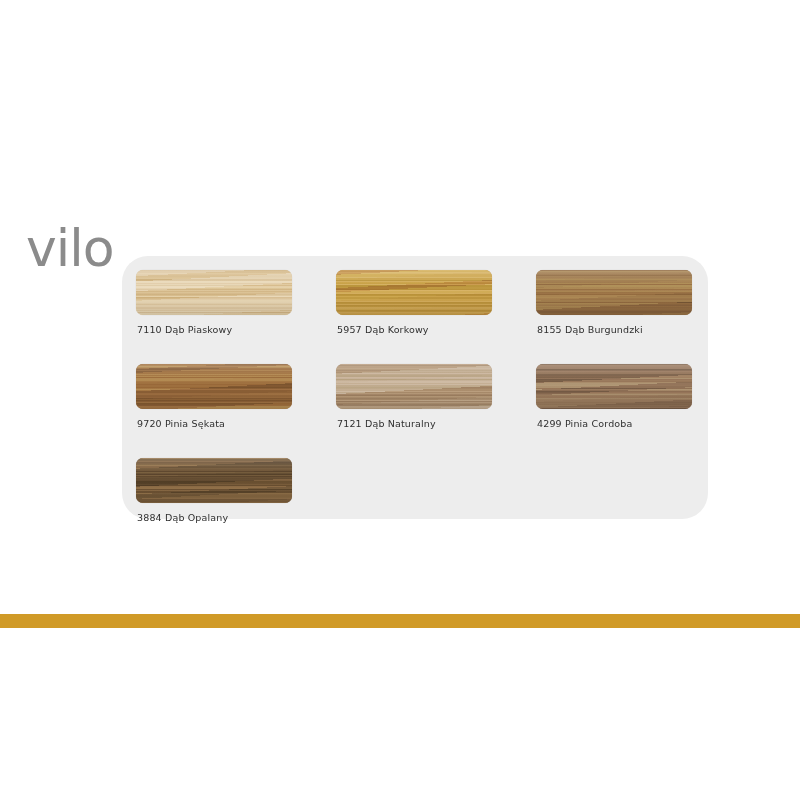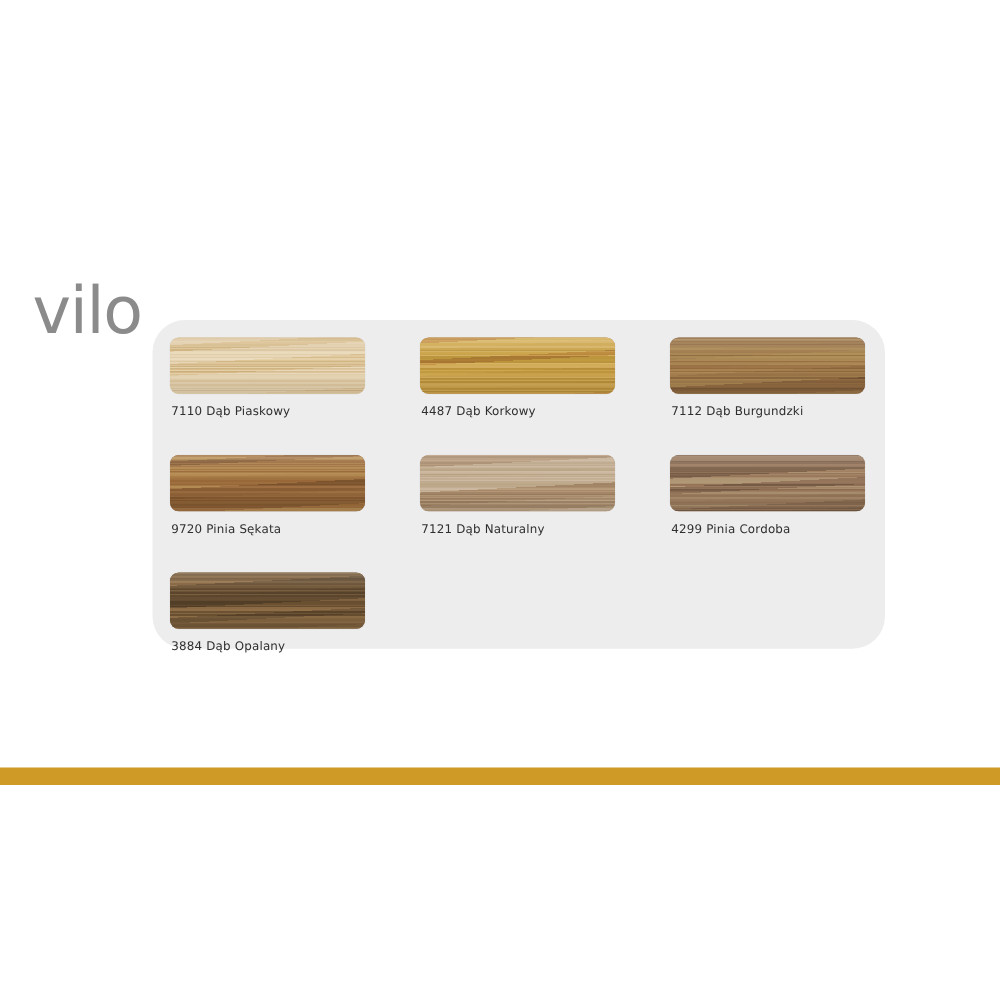--- a/index.html
+++ b/index.html
@@ -123,29 +123,29 @@
         <div class="sheen"></div>
       </div>
       <div class="swatch-label">7110 Dąb Piaskowy</div>
     </div>
 
     <div class="swatch-cell">
       <div class="swatch-chip" style="background: rgb(192, 144, 63);">
         <div class="grain" style="background: linear-gradient(177deg, rgba(0, 0, 0, 0.1) 0%, rgba(0, 0, 0, 0.1) 9%, rgba(255, 255, 255, 0.22) 9%, rgba(255, 255, 255, 0.22) 18.14%, rgba(255, 255, 255, 0.184) 18.14%, rgba(255, 255, 255, 0.184) 34.14%, rgba(0, 0, 0, 0.047) 34.14%, rgba(0, 0, 0, 0.047) 41.92%, rgba(255, 255, 255, 0.184) 41.92%, rgba(255, 255, 255, 0.184) 57.81%, rgba(255, 255, 255, 0.137) 57.81%, rgba(255, 255, 255, 0.137) 72.17%, rgba(255, 255, 255, 0.137) 72.17%, rgba(255, 255, 255, 0.137) 79.98%, rgba(255, 255, 255, 0.118) 79.98%, rgba(255, 255, 255, 0.118) 88.35%, rgba(255, 255, 255, 0.118) 88.35%, rgba(255, 255, 255, 0.118) 96.44%, rgba(0, 0, 0, 0.043) 96.44%, rgba(0, 0, 0, 0.043) 100%), linear-gradient(rgb(192, 144, 63) 0%, rgb(192, 144, 63) 0.93%, rgb(197, 150, 71) 0.93%, rgb(197, 150, 71) 1.98%, rgb(193, 145, 64) 1.98%, rgb(193, 145, 64) 3.64%, rgb(204, 159, 82) 3.64%, rgb(204, 159, 82) 6.5%, rgb(201, 155, 77) 6.5%, rgb(201, 155, 77) 9.38%, rgb(192, 144, 63) 9.38%, rgb(192, 144, 63) 12.64%, rgb(174, 127, 51) 12.64%, rgb(174, 127, 51) 13.61%, rgb(194, 146, 66) 13.61%, rgb(194, 146, 66) 15.88%, rgb(204, 159, 82) 15.88%, rgb(204, 159, 82) 18.72%, rgb(187, 139, 60) 18.72%, rgb(187, 139, 60) 20.93%, rgb(190, 142, 62) 20.93%, rgb(190, 142, 62) 22.56%, rgb(172, 126, 50) 22.56%, rgb(172, 126, 50) 24.57%, rgb(201, 155, 78) 24.57%, rgb(201, 155, 78) 26.66%, rgb(192, 144, 63) 26.66%, rgb(192, 144, 63) 28.99%, rgb(186, 139, 59) 28.99%, rgb(186, 139, 59) 31.74%, rgb(204, 159, 82) 31.74%, rgb(204, 159, 82) 33.75%, rgb(171, 125, 49) 33.75%, rgb(171, 125, 49) 35.57%, rgb(171, 125, 49) 35.57%, rgb(171, 125, 49) 38.87%, rgb(176, 130, 53) 38.87%, rgb(176, 130, 53) 41.65%, rgb(172, 125, 50) 41.65%, rgb(172, 125, 50) 43.15%, rgb(169, 123, 48) 43.15%, rgb(169, 123, 48) 45.46%, rgb(207, 162, 86) 45.46%, rgb(207, 162, 86) 47.7%, rgb(198, 152, 73) 47.7%, rgb(198, 152, 73) 50.3%, rgb(202, 156, 79) 50.3%, rgb(202, 156, 79) 53.3%, rgb(201, 155, 78) 53.3%, rgb(201, 155, 78) 54.31%, rgb(170, 124, 48) 54.31%, rgb(170, 124, 48) 55.58%, rgb(174, 127, 51) 55.58%, rgb(174, 127, 51) 58.53%, rgb(194, 147, 67) 58.53%, rgb(194, 147, 67) 60.36%, rgb(179, 132, 55) 60.36%, rgb(179, 132, 55) 63.58%, rgb(192, 144, 63) 63.58%, rgb(192, 144, 63) 64.75%, rgb(195, 148, 68) 64.75%, rgb(195, 148, 68) 66.47%, rgb(195, 148, 69) 66.47%, rgb(195, 148, 69) 69.43%, rgb(203, 158, 81) 69.43%, rgb(203, 158, 81) 71.16%, rgb(174, 127, 51) 71.16%, rgb(174, 127, 51) 73.11%, rgb(179, 132, 55) 73.11%, rgb(179, 132, 55) 75.48%, rgb(199, 152, 74) 75.48%, rgb(199, 152, 74) 77.66%, rgb(173, 127, 51) 77.66%, rgb(173, 127, 51) 80.32%, rgb(180, 133, 55) 80.32%, rgb(180, 133, 55) 81.73%, rgb(198, 151, 72) 81.73%, rgb(198, 151, 72) 83.23%, rgb(200, 154, 76) 83.23%, rgb(200, 154, 76) 86.31%, rgb(195, 148, 68) 86.31%, rgb(195, 148, 68) 89.36%, rgb(176, 129, 52) 89.36%, rgb(176, 129, 52) 91.73%, rgb(183, 136, 57) 91.73%, rgb(183, 136, 57) 92.45%, rgb(200, 153, 75) 92.45%, rgb(200, 153, 75) 94.83%, rgb(176, 129, 52) 94.83%, rgb(176, 129, 52) 96.6%, rgb(195, 148, 68) 96.6%, rgb(195, 148, 68) 98.56%, rgb(193, 145, 65) 98.56%, rgb(193, 145, 65) 100%); background-blend-mode: overlay, normal;"></div>
         <div class="sheen"></div>
       </div>
-      <div class="swatch-label">4487 Dąb Korkowy</div>
+      <div class="swatch-label">5957 Dąb Korkowy</div>
     </div>
 
     <div class="swatch-cell">
       <div class="swatch-chip" style="background: rgb(143, 106, 66);">
         <div class="grain" style="background: linear-gradient(177deg, rgba(255, 255, 255, 0.137) 0%, rgba(255, 255, 255, 0.137) 20.72%, rgba(255, 255, 255, 0.118) 20.72%, rgba(255, 255, 255, 0.118) 33.65%, rgba(255, 255, 255, 0.18) 33.65%, rgba(255, 255, 255, 0.18) 48.35%, rgba(255, 255, 255, 0.204) 48.35%, rgba(255, 255, 255, 0.204) 57.82%, rgba(255, 255, 255, 0.118) 57.82%, rgba(255, 255, 255, 0.118) 74.99%, rgba(0, 0, 0, 0.098) 74.99%, rgba(0, 0, 0, 0.098) 94.25%, rgba(0, 0, 0, 0.008) 94.25%, rgba(0, 0, 0, 0.008) 100%), linear-gradient(rgb(125, 91, 53) 0%, rgb(125, 91, 53) 2.27%, rgb(153, 116, 71) 2.27%, rgb(153, 116, 71) 4.88%, rgb(145, 108, 67) 4.88%, rgb(145, 108, 67) 6.24%, rgb(126, 91, 54) 6.24%, rgb(126, 91, 54) 7.37%, rgb(143, 106, 66) 7.37%, rgb(143, 106, 66) 8.45%, rgb(137, 101, 62) 8.45%, rgb(137, 101, 62) 11.23%, rgb(125, 91, 54) 11.23%, rgb(125, 91, 54) 13.35%, rgb(144, 107, 66) 13.35%, rgb(144, 107, 66) 16.04%, rgb(142, 105, 65) 16.04%, rgb(142, 105, 65) 16.89%, rgb(149, 112, 69) 16.89%, rgb(149, 112, 69) 19.34%, rgb(158, 121, 73) 19.34%, rgb(158, 121, 73) 22.11%, rgb(150, 113, 69) 22.11%, rgb(150, 113, 69) 22.97%, rgb(147, 110, 68) 22.97%, rgb(147, 110, 68) 25.97%, rgb(146, 109, 68) 25.97%, rgb(146, 109, 68) 28.27%, rgb(157, 120, 73) 28.27%, rgb(157, 120, 73) 30.55%, rgb(130, 95, 57) 30.55%, rgb(130, 95, 57) 32.57%, rgb(156, 119, 72) 32.57%, rgb(156, 119, 72) 34.12%, rgb(158, 121, 74) 34.12%, rgb(158, 121, 74) 36.99%, rgb(151, 114, 70) 36.99%, rgb(151, 114, 70) 39.59%, rgb(152, 115, 70) 39.59%, rgb(152, 115, 70) 42.42%, rgb(128, 94, 56) 42.42%, rgb(128, 94, 56) 43.88%, rgb(144, 107, 67) 43.88%, rgb(144, 107, 67) 45.91%, rgb(149, 112, 69) 45.91%, rgb(149, 112, 69) 48.24%, rgb(129, 95, 57) 48.24%, rgb(129, 95, 57) 50.59%, rgb(133, 97, 59) 50.59%, rgb(133, 97, 59) 53.75%, rgb(123, 89, 52) 53.75%, rgb(123, 89, 52) 56.34%, rgb(147, 110, 68) 56.34%, rgb(147, 110, 68) 59.26%, rgb(127, 92, 55) 59.26%, rgb(127, 92, 55) 60.97%, rgb(151, 114, 70) 60.97%, rgb(151, 114, 70) 63.12%, rgb(143, 106, 66) 63.12%, rgb(143, 106, 66) 64.51%, rgb(140, 104, 64) 64.51%, rgb(140, 104, 64) 67.69%, rgb(149, 112, 69) 67.69%, rgb(149, 112, 69) 70.46%, rgb(127, 92, 55) 70.46%, rgb(127, 92, 55) 71.2%, rgb(144, 107, 67) 71.2%, rgb(144, 107, 67) 72.07%, rgb(128, 93, 56) 72.07%, rgb(128, 93, 56) 73.12%, rgb(157, 120, 73) 73.12%, rgb(157, 120, 73) 76.16%, rgb(151, 114, 70) 76.16%, rgb(151, 114, 70) 77.77%, rgb(146, 109, 68) 77.77%, rgb(146, 109, 68) 80.74%, rgb(157, 120, 73) 80.74%, rgb(157, 120, 73) 82.18%, rgb(151, 114, 70) 82.18%, rgb(151, 114, 70) 84.76%, rgb(155, 118, 72) 84.76%, rgb(155, 118, 72) 88.03%, rgb(150, 113, 70) 88.03%, rgb(150, 113, 70) 90.42%, rgb(133, 98, 59) 90.42%, rgb(133, 98, 59) 91.29%, rgb(143, 106, 66) 91.29%, rgb(143, 106, 66) 93.91%, rgb(144, 107, 67) 93.91%, rgb(144, 107, 67) 95.08%, rgb(152, 115, 70) 95.08%, rgb(152, 115, 70) 97.61%, rgb(151, 114, 70) 97.61%, rgb(151, 114, 70) 100%); background-blend-mode: overlay, normal;"></div>
         <div class="sheen"></div>
       </div>
-      <div class="swatch-label">7112 Dąb Burgundzki</div>
+      <div class="swatch-label">8155 Dąb Burgundzki</div>
     </div>
 
 
     <div class="swatch-cell">
       <div class="swatch-chip" style="background: rgb(150, 105, 60);">
         <div class="grain" style="background: linear-gradient(177deg, rgba(255, 255, 255, 0.19) 0%, rgba(255, 255, 255, 0.19) 9.72%, rgba(0, 0, 0, 0.008) 9.72%, rgba(0, 0, 0, 0.008) 16.65%, rgba(255, 255, 255, 0.192) 16.65%, rgba(255, 255, 255, 0.192) 36.84%, rgba(255, 255, 255, 0.17) 36.84%, rgba(255, 255, 255, 0.17) 51.35%, rgba(0, 0, 0, 0.07) 51.35%, rgba(0, 0, 0, 0.07) 66.59%, rgba(0, 0, 0, 0.027) 66.59%, rgba(0, 0, 0, 0.027) 87.83%, rgba(255, 255, 255, 0.17) 87.83%, rgba(255, 255, 255, 0.17) 100%), linear-gradient(rgb(138, 94, 52) 0%, rgb(138, 94, 52) 2.56%, rgb(147, 102, 58) 2.56%, rgb(147, 102, 58) 4.09%, rgb(167, 122, 73) 4.09%, rgb(167, 122, 73) 6.56%, rgb(154, 109, 63) 6.56%, rgb(154, 109, 63) 8.78%, rgb(132, 90, 49) 8.78%, rgb(132, 90, 49) 10.45%, rgb(130, 88, 47) 10.45%, rgb(130, 88, 47) 13.73%, rgb(149, 104, 59) 13.73%, rgb(149, 104, 59) 15.89%, rgb(131, 89, 48) 15.89%, rgb(131, 89, 48) 17.96%, rgb(151, 106, 61) 17.96%, rgb(151, 106, 61) 18.87%, rgb(138, 95, 52) 18.87%, rgb(138, 95, 52) 21.49%, rgb(158, 113, 66) 21.49%, rgb(158, 113, 66) 24.19%, rgb(141, 97, 54) 24.19%, rgb(141, 97, 54) 26.66%, rgb(159, 114, 66) 26.66%, rgb(159, 114, 66) 27.85%, rgb(131, 89, 48) 27.85%, rgb(131, 89, 48) 30.08%, rgb(150, 105, 60) 30.08%, rgb(150, 105, 60) 31.48%, rgb(159, 114, 67) 31.48%, rgb(159, 114, 67) 32.31%, rgb(166, 121, 72) 32.31%, rgb(166, 121, 72) 34.16%, rgb(160, 115, 67) 34.16%, rgb(160, 115, 67) 37.15%, rgb(149, 104, 59) 37.15%, rgb(149, 104, 59) 38.31%, rgb(144, 100, 56) 38.31%, rgb(144, 100, 56) 40.43%, rgb(139, 95, 53) 40.43%, rgb(139, 95, 53) 41.53%, rgb(139, 96, 53) 41.53%, rgb(139, 96, 53) 44.08%, rgb(150, 105, 60) 44.08%, rgb(150, 105, 60) 44.95%, rgb(130, 88, 47) 44.95%, rgb(130, 88, 47) 47.7%, rgb(137, 94, 52) 47.7%, rgb(137, 94, 52) 50.83%, rgb(129, 87, 46) 50.83%, rgb(129, 87, 46) 52.8%, rgb(145, 101, 57) 52.8%, rgb(145, 101, 57) 55.47%, rgb(163, 118, 70) 55.47%, rgb(163, 118, 70) 58.75%, rgb(145, 101, 57) 58.75%, rgb(145, 101, 57) 61.12%, rgb(144, 100, 56) 61.12%, rgb(144, 100, 56) 63.64%, rgb(159, 114, 67) 63.64%, rgb(159, 114, 67) 66.43%, rgb(161, 116, 68) 66.43%, rgb(161, 116, 68) 68.15%, rgb(150, 105, 60) 68.15%, rgb(150, 105, 60) 70.56%, rgb(149, 104, 59) 70.56%, rgb(149, 104, 59) 72.81%, rgb(154, 109, 63) 72.81%, rgb(154, 109, 63) 75.04%, rgb(134, 91, 50) 75.04%, rgb(134, 91, 50) 77.61%, rgb(146, 102, 57) 77.61%, rgb(146, 102, 57) 79.96%, rgb(129, 87, 47) 79.96%, rgb(129, 87, 47) 81.96%, rgb(143, 99, 56) 81.96%, rgb(143, 99, 56) 84.64%, rgb(160, 115, 67) 84.64%, rgb(160, 115, 67) 85.82%, rgb(141, 98, 55) 85.82%, rgb(141, 98, 55) 86.58%, rgb(132, 90, 48) 86.58%, rgb(132, 90, 48) 89.37%, rgb(136, 93, 51) 89.37%, rgb(136, 93, 51) 90.55%, rgb(141, 97, 54) 90.55%, rgb(141, 97, 54) 92.3%, rgb(138, 95, 53) 92.3%, rgb(138, 95, 53) 93.89%, rgb(164, 119, 70) 93.89%, rgb(164, 119, 70) 96.87%, rgb(162, 117, 69) 96.87%, rgb(162, 117, 69) 99.45%, rgb(152, 107, 61) 99.45%, rgb(152, 107, 61) 100%); background-blend-mode: overlay, normal;"></div>
         <div class="sheen"></div>
       </div>
       <div class="swatch-label">9720 Pinia Sękata</div>
     </div>

